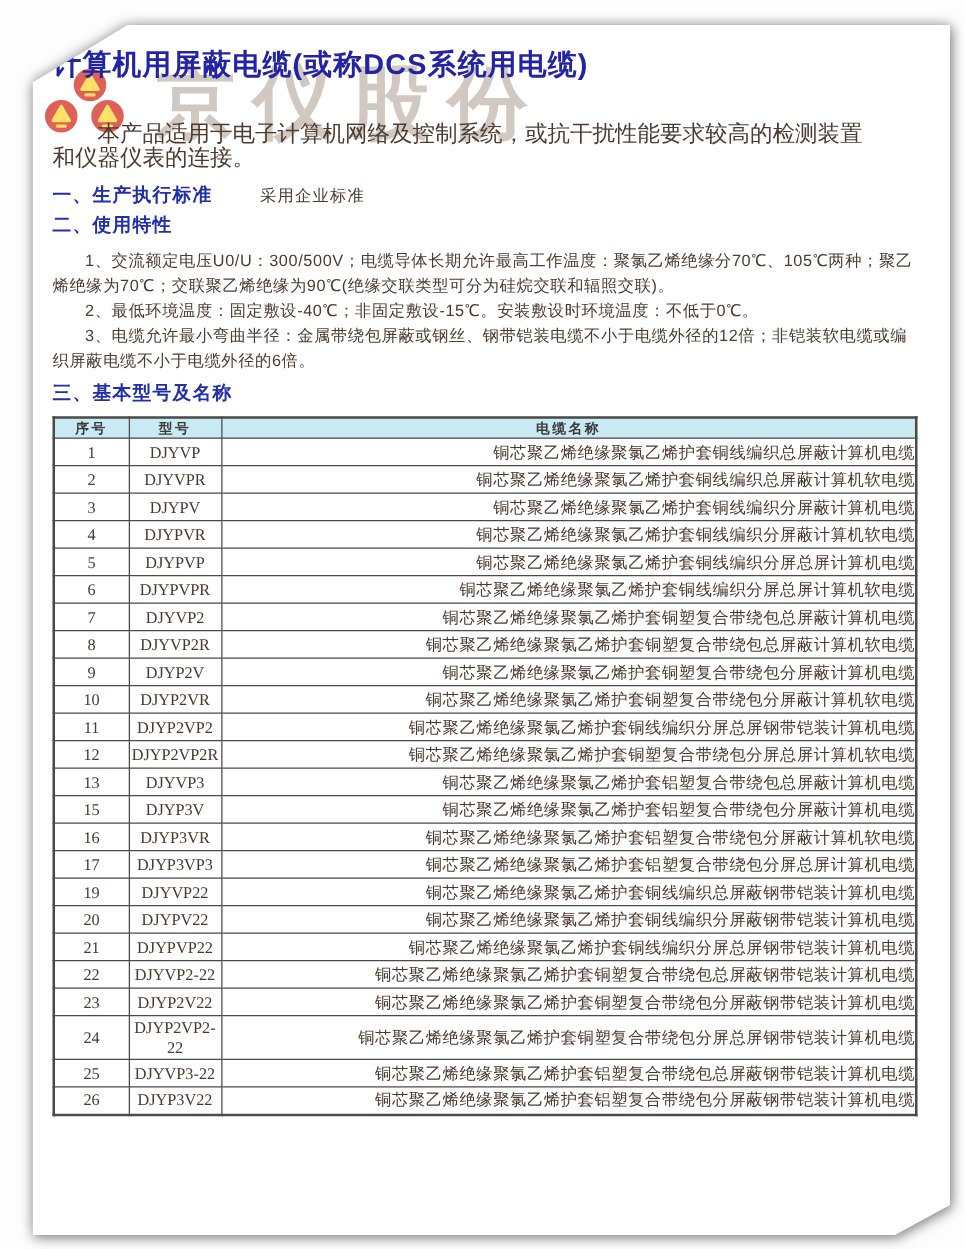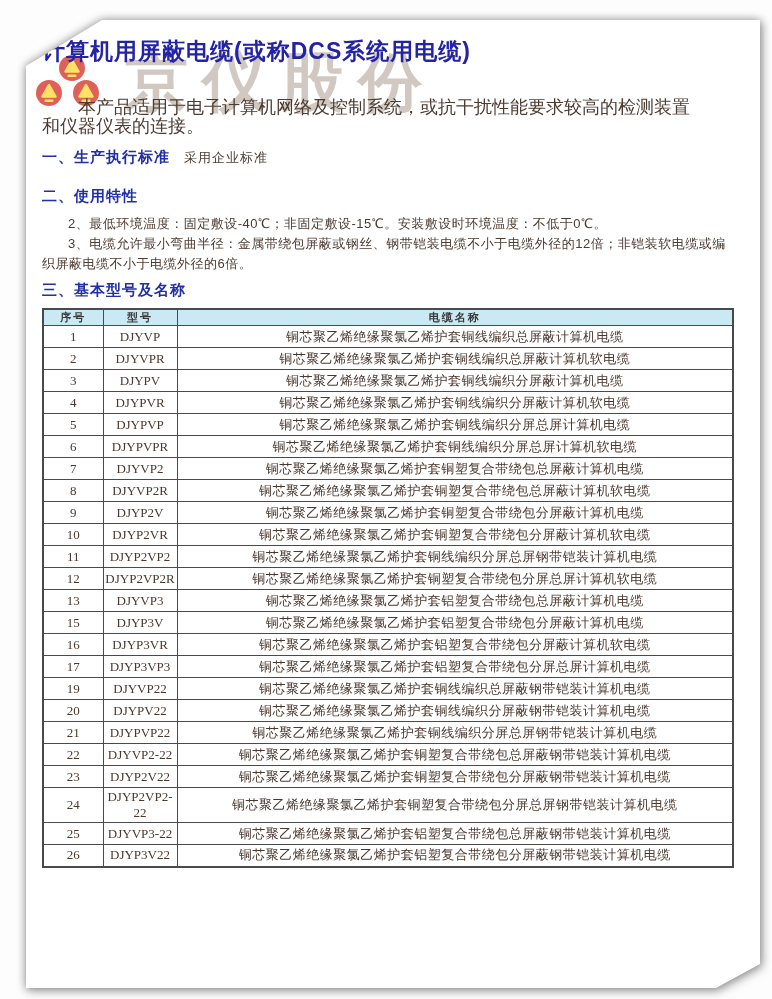--- a/index.html
+++ b/index.html
@@ -15,37 +15,37 @@
   .sheet{position:absolute; inset:0; background:#fff;
     clip-path:polygon(76px 0, 100% 0, 100% calc(100% - 24px), calc(100% - 44px) 100%, 0 100%, 0 46px);}
   .watermark{position:absolute; left:8px; top:34px; z-index:0; display:flex; align-items:center;}
   .wm-text{font-size:64px; font-weight:bold; letter-spacing:14px; line-height:54px;
     color:var(--watermark-gray); margin-left:16px; white-space:nowrap;}
   .content{position:relative; z-index:1; padding:16px 22px 0 16px;}
   h1.title{font-size:23px; line-height:30px; font-weight:bold; color:var(--title-blue);
     letter-spacing:1px; margin-bottom:14px;}
   p.intro{margin-top:32px; font-size:18px; line-height:19px; color:var(--body-text);
     text-indent:2em; margin-bottom:11px; width:660px;}
-  .sec-row{display:flex; align-items:baseline; margin-bottom:19px;}
+  .sec-row{display:flex; align-items:baseline; margin-bottom:4px;gap:24px;}
   h2.sec{font-size:15px; line-height:20px; font-weight:bold; color:var(--heading-blue);
     letter-spacing:1px;}
   .sec-inline{font-size:13px; color:var(--body-text); margin-left:14px; letter-spacing:1px;}
   .sec-gap{margin-bottom:8px;}
   p.item{font-size:13px; line-height:20px; color:var(--body-text); text-indent:2em;
     letter-spacing:.5px;}
   h2.sec.last{margin-top:6px; margin-bottom:8px;}
   table.models{border-collapse:collapse; width:690px; table-layout:fixed;
     border:2px solid var(--table-border);}
   table.models th, table.models td{border:1px solid var(--table-border);}
   table.models th{background:var(--table-header-bg); height:14px; font-size:11px;
     font-weight:bold; color:#3a3a3a; letter-spacing:2px;}
   col.c-no{width:60px;} col.c-model{width:74px;} col.c-name{width:556px;}
   table.models td{height:22px; padding:1px 0; font-size:13px; color:#4b382e;}
   td.num, td.model{text-align:center; font-family:"Liberation Serif", serif;}
-  td.name{text-align:center; padding-left:14px; letter-spacing:.5px;margin-top:43px;}
+  td.name{text-align:right; padding-left:14px; letter-spacing:.5px;margin-top:43px;}
   .logo-icon{flex:0 0 auto;}
 </style>
 </head>
 <body>
 
 <div class="sheet-wrap">
   <div class="sheet">
 
     <div class="watermark">
       <svg class="logo-icon" width="74" height="56" viewBox="0 0 74 56">
@@ -68,20 +68,21 @@
       <h1 class="title">计算机用屏蔽电缆(或称DCS系统用电缆)</h1>
 
       <p class="intro">本产品适用于电子计算机网络及控制系统，或抗干扰性能要求较高的检测装置和仪器仪表的连接。</p>
 
       <div class="sec-row">
         <h2 class="sec">一、生产执行标准</h2>
         <span class="sec-inline">采用企业标准</span>
       </div>
 
       <h2 class="sec sec-gap">二、使用特性</h2>
+      <p class="item">1、交流额定电压U0/U：300/500V；电缆导体长期允许最高工作温度：聚氯乙烯绝缘分70℃、105℃两种；聚乙烯绝缘为70℃；交联聚乙烯绝缘为90℃(绝缘交联类型可分为硅烷交联和辐照交联)。</p>
       <p class="item">2、最低环境温度：固定敷设-40℃；非固定敷设-15℃。安装敷设时环境温度：不低于0℃。</p>
       <p class="item">3、电缆允许最小弯曲半径：金属带绕包屏蔽或钢丝、钢带铠装电缆不小于电缆外径的12倍；非铠装软电缆或编织屏蔽电缆不小于电缆外径的6倍。</p>
 
       <h2 class="sec last">三、基本型号及名称</h2>
 
       <table class="models">
         <colgroup>
             <col class="c-no">
             <col class="c-model">
             <col class="c-name">

